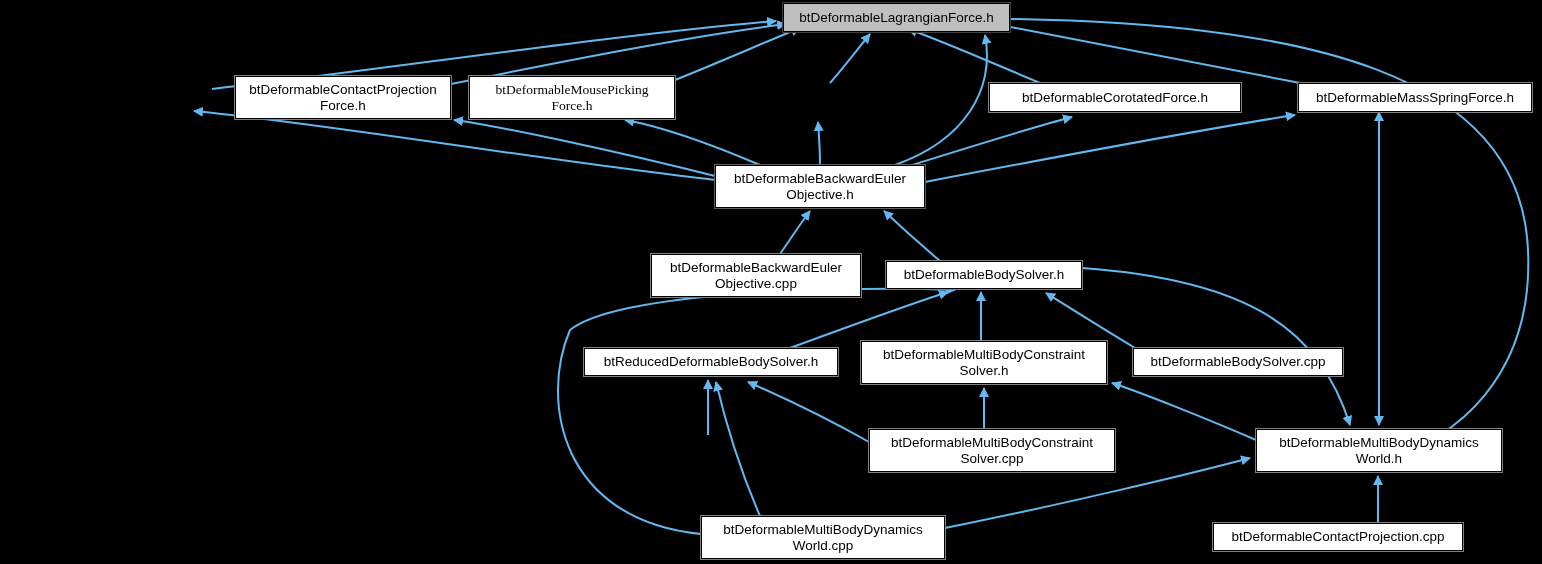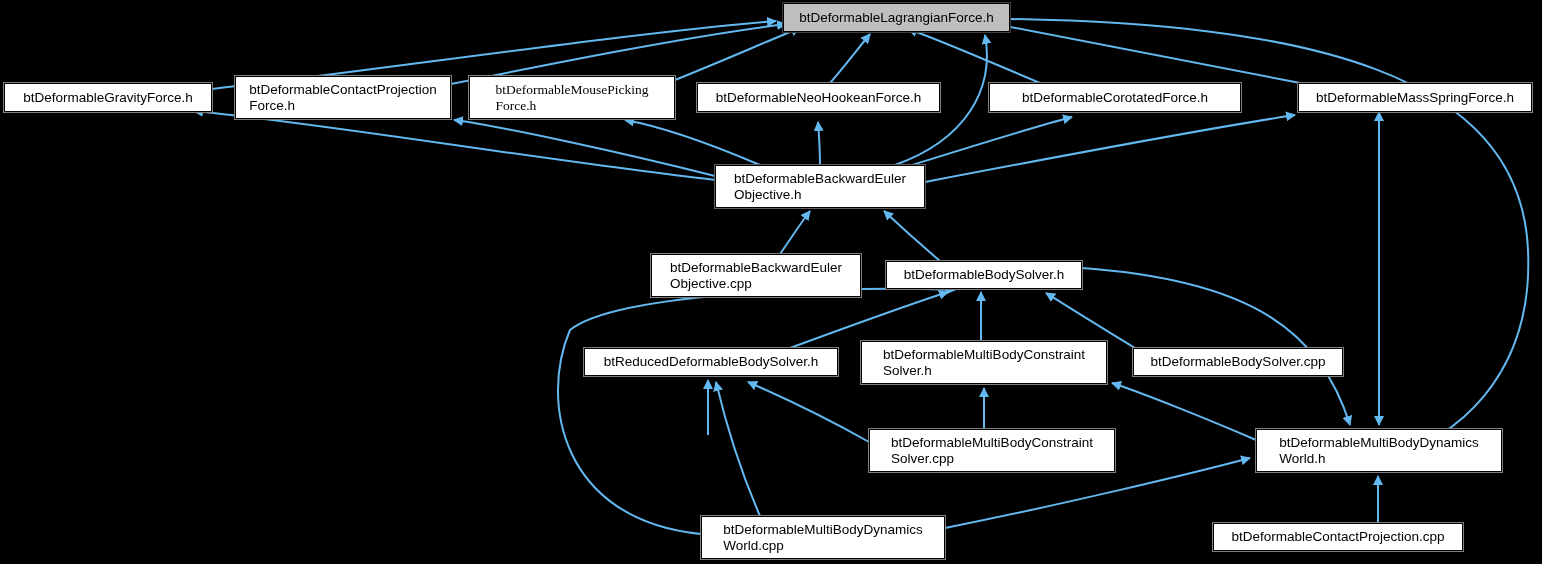--- a/index.html
+++ b/index.html
@@ -25,21 +25,21 @@
   }
   .node {
     position: absolute;
     box-sizing: border-box;
     background: #ffffff;
     border: 1px solid #000000;
     outline: 1px solid #808080;
     display: flex;
     align-items: center;
     justify-content: center;
-    text-align: left;
+    text-align: center;
     font-size: 13.5px;
     line-height: 1.18;
     color: #000000;
     white-space: pre-line;
     padding: 0 5px;
     z-index: 5;
   }
   .node.root {
     background: #bfbfbf;
     border: 1px solid #000000;
@@ -86,26 +86,24 @@
       <path d="M 760,516 C 740,470 725,420 716,382" fill="none" stroke="#63b8ef" stroke-width="2" marker-end="url(#ah-end)"></path>
       <path d="M 984,429 C 984,414 984,400 984,388" fill="none" stroke="#63b8ef" stroke-width="2" marker-end="url(#ah-end)"></path>
       <path d="M 1256,440 C 1210,420 1140,392 1112,383" fill="none" stroke="#63b8ef" stroke-width="2" marker-end="url(#ah-end)"></path>
       <path d="M 945,528 C 1060,505 1190,474 1250,458" fill="none" stroke="#63b8ef" stroke-width="2" marker-end="url(#ah-end)"></path>
       <path d="M 1378,523 C 1378,508 1378,492 1378,476" fill="none" stroke="#63b8ef" stroke-width="2" marker-end="url(#ah-end)"></path>
       <path d="M 1082,268 C 1250,280 1320,330 1350,425" fill="none" stroke="#63b8ef" stroke-width="2" marker-end="url(#ah-end)"></path>
       <path d="M 1379,112 C 1379,230 1379,350 1379,425" fill="none" stroke="#63b8ef" stroke-width="2" marker-end="url(#ah-end)" marker-start="url(#ah-start)"></path>
       <path d="M 1010,19 C 1300,24 1520,70 1528,250 C 1534,380 1450,440 1395,455" fill="none" stroke="#63b8ef" stroke-width="2"></path>
     </svg>
 <div class="node root" style="left: 783px; top: 3px; width: 227px; height: 29px;"><span>btDeformableLagrangianForce.h</span></div>
-    <div class="node" style="left: 4px; top: 83px; width: 208px; height: 29px;"><span>btDeformableGravityForce.h</span></div>
     <div class="node" style="left: 235px; top: 76px; width: 216px; height: 43px;"><span>btDeformableContactProjection
 Force.h</span></div>
     <div class="node" style="left: 469px; top: 76px; width: 206px; height: 43px; font-family: Liberation Serif, serif;"><span>btDeformableMousePicking
 Force.h</span></div>
-    <div class="node" style="left: 697px; top: 83px; width: 243px; height: 29px;"><span>btDeformableNeoHookeanForce.h</span></div>
     <div class="node" style="left: 989px; top: 83px; width: 252px; height: 29px;"><span>btDeformableCorotatedForce.h</span></div>
     <div class="node" style="left: 1298px; top: 83px; width: 234px; height: 29px;"><span>btDeformableMassSpringForce.h</span></div>
     <div class="node gray-border" style="left: 715px; top: 165px; width: 210px; height: 43px;"><span>btDeformableBackwardEuler
 Objective.h</span></div>
     <div class="node" style="left: 651px; top: 254px; width: 210px; height: 43px;"><span>btDeformableBackwardEuler
 Objective.cpp</span></div>
     <div class="node" style="left: 584px; top: 348px; width: 254px; height: 28px;"><span>btReducedDeformableBodySolver.h</span></div>
     <div class="node" style="left: 886px; top: 261px; width: 196px; height: 28px;"><span>btDeformableBodySolver.h</span></div>
     <div class="node" style="left: 861px; top: 341px; width: 246px; height: 43px;"><span>btDeformableMultiBodyConstraint
 Solver.h</span></div>

